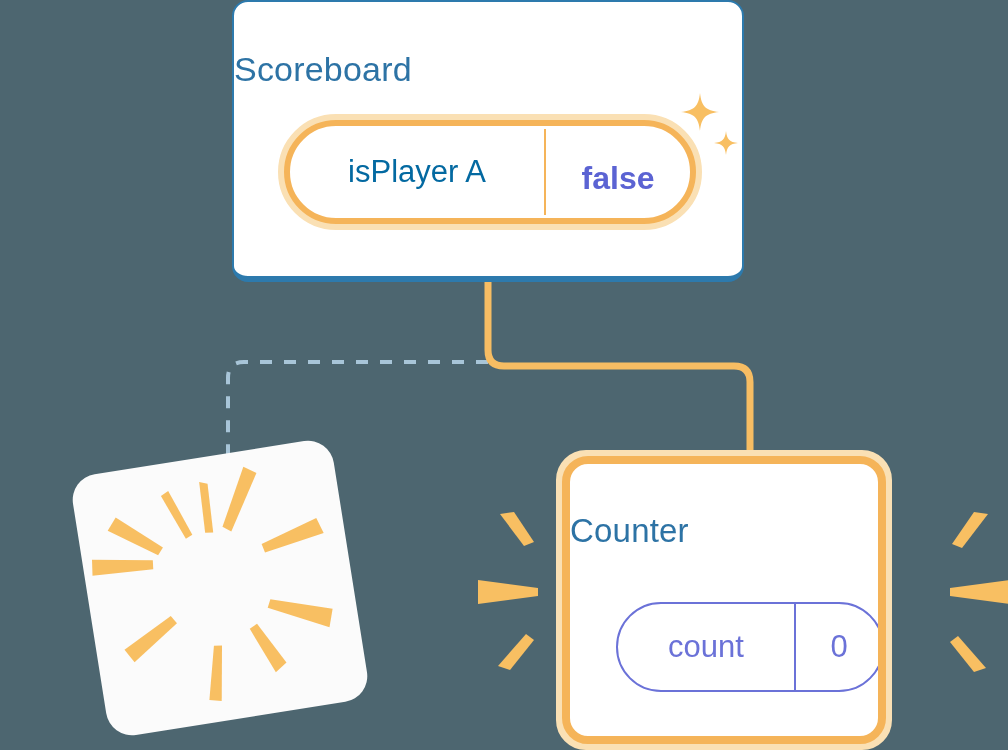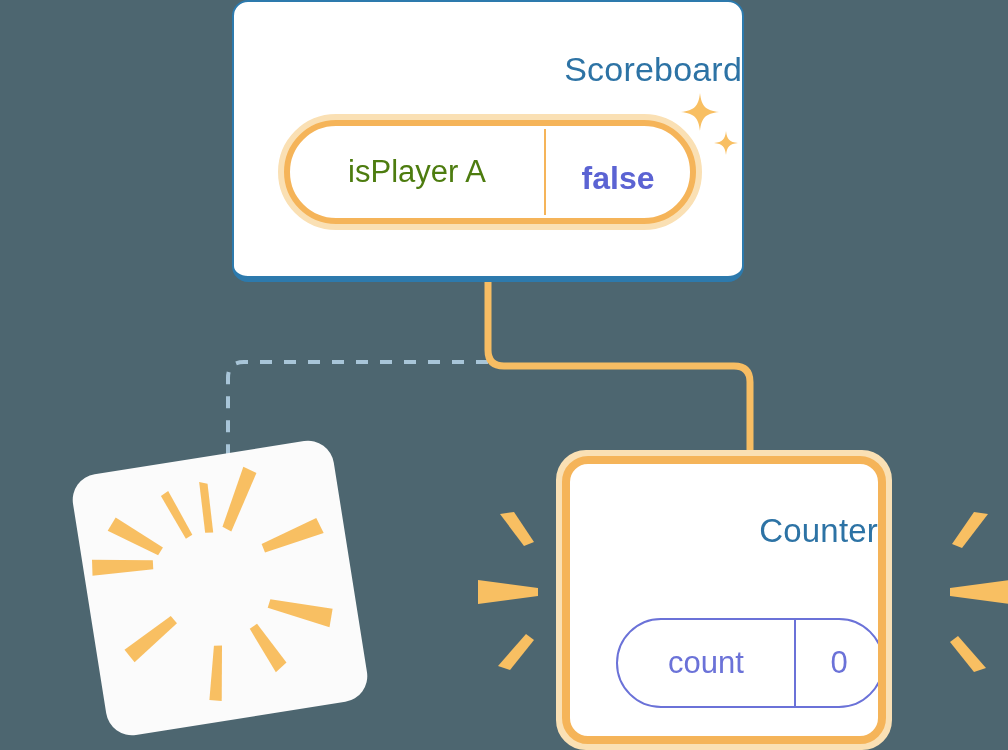--- a/index.html
+++ b/index.html
@@ -35,21 +35,21 @@
     width: 512px;
     height: 282px;
     background: #ffffff;
     border: 2px solid #2d7aad;
     border-bottom: 6px solid #2d7aad;
     border-radius: 16px;
     box-sizing: border-box;
     z-index: 5;
   }
   .card-title {
-    text-align: right;
+    text-align: left;
     color: #2d73a5;
     font-size: 34px;
     font-weight: 400;
     letter-spacing: 0.2px;
     margin: 0;
     padding-top: 48px;
   }
   .counter-card .card-title {
     padding-top: 48px;
     font-size: 33px;
@@ -161,21 +161,21 @@
     bottom: 6px;
     border: 8px solid #f5b459;
     border-radius: 26px;
     box-sizing: border-box;
     background: #ffffff;
     overflow: hidden;
   }
   .counter-pill {
     position: absolute;
     left: 46px;
-    top: 154px;
+    top: 138px;
     width: 268px;
     height: 90px;
     border: 2px solid #6b72d8;
     border-radius: 999px;
     box-sizing: border-box;
     background: #ffffff;
     display: flex;
     align-items: stretch;
   }
   .cp-key {
@@ -217,21 +217,21 @@
     <path id="wire-dashed" fill="none" stroke="#a8c5d8" stroke-width="4" stroke-linecap="butt" stroke-dasharray="12 12" d="M 488 362 L 244 362 Q 228 362 228 378 L 228 466"></path>
     <path id="wire-solid" fill="none" stroke="#f7bd63" stroke-width="7" stroke-linecap="butt" d="M 488 282 L 488 350 Q 488 366 504 366 L 734 366 Q 750 366 750 382 L 750 452"></path>
   </svg>
 
   <div class="scoreboard-card">
     <div class="card-title">Scoreboard</div>
 
     <div class="pill-hl-wrap">
       <div class="pill-hl-outer"></div>
       <div class="pill-hl-inner">
-        <div class="pill-key" style="color: #4d7c0f;">isPlayer A</div>
+        <div class="pill-key" style="color: #0369a1;">isPlayer A</div>
         <div class="pill-divider"></div>
         <div class="pill-val" style="color: rgb(91, 99, 211); margin-top: 12px;">false</div>
       </div>
     </div>
   </div>
 
   <svg class="sparkles" viewBox="0 0 64 70">
     <path fill="#f8bf62" d="M24 1 C25.6 14.5 29.5 18.4 43 20 C29.5 21.6 25.6 25.5 24 39 C22.4 25.5 18.5 21.6 5 20 C18.5 18.4 22.4 14.5 24 1 Z"></path>
     <path fill="#f8bf62" d="M50 39 C51.0 47.6 53.4 50.0 62 51 C53.4 52.0 51.0 54.4 50 63 C49.0 54.4 46.6 52.0 38 51 C46.6 50.0 49.0 47.6 50 39 Z"></path>
   </svg>

